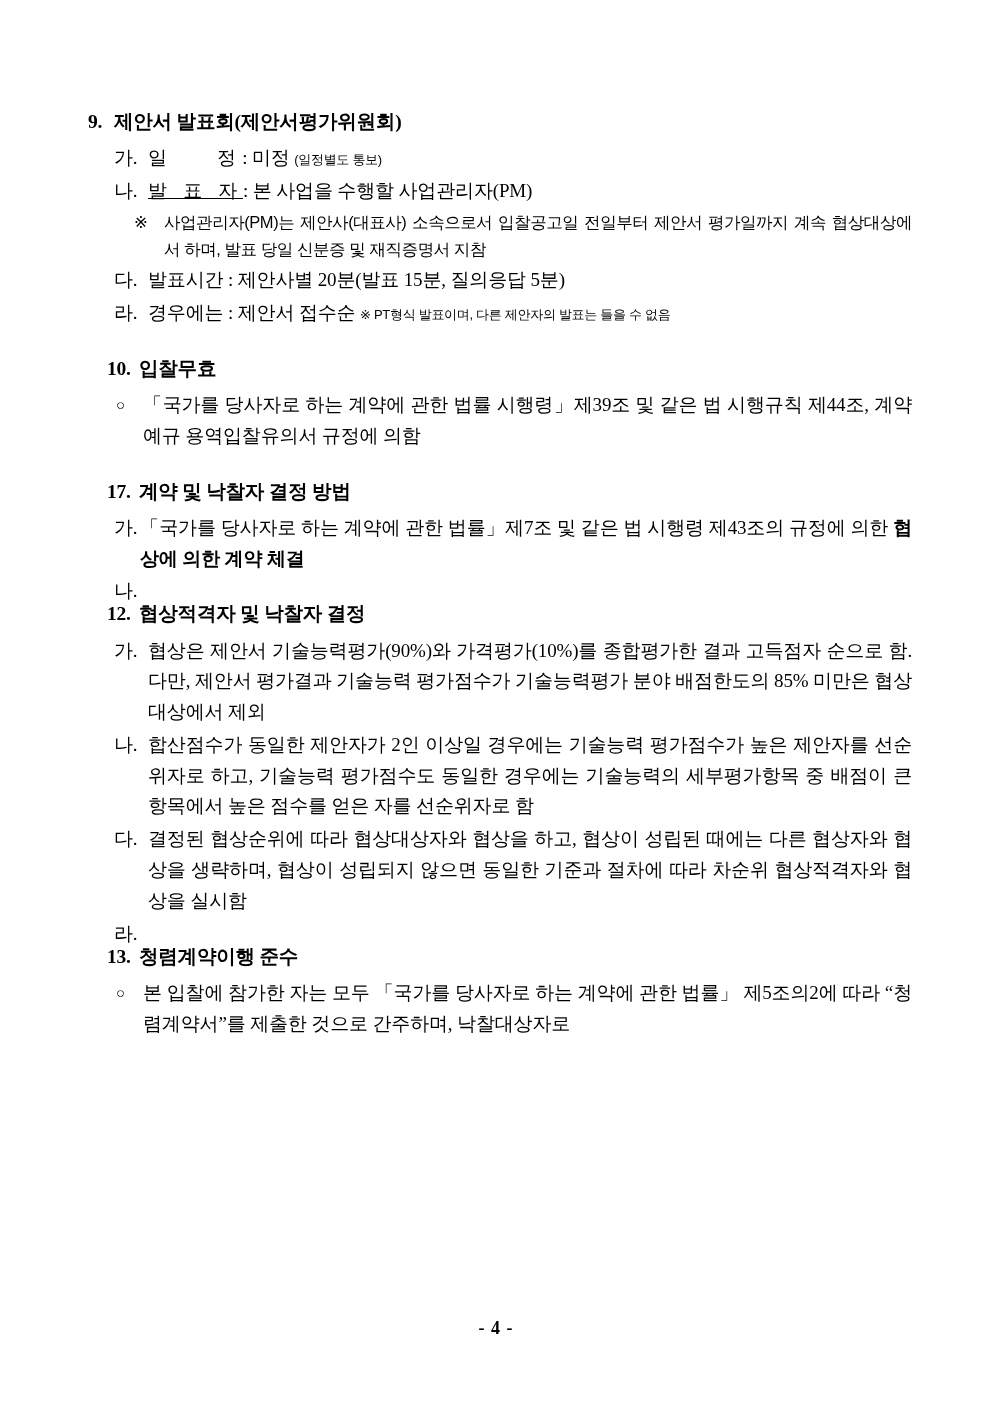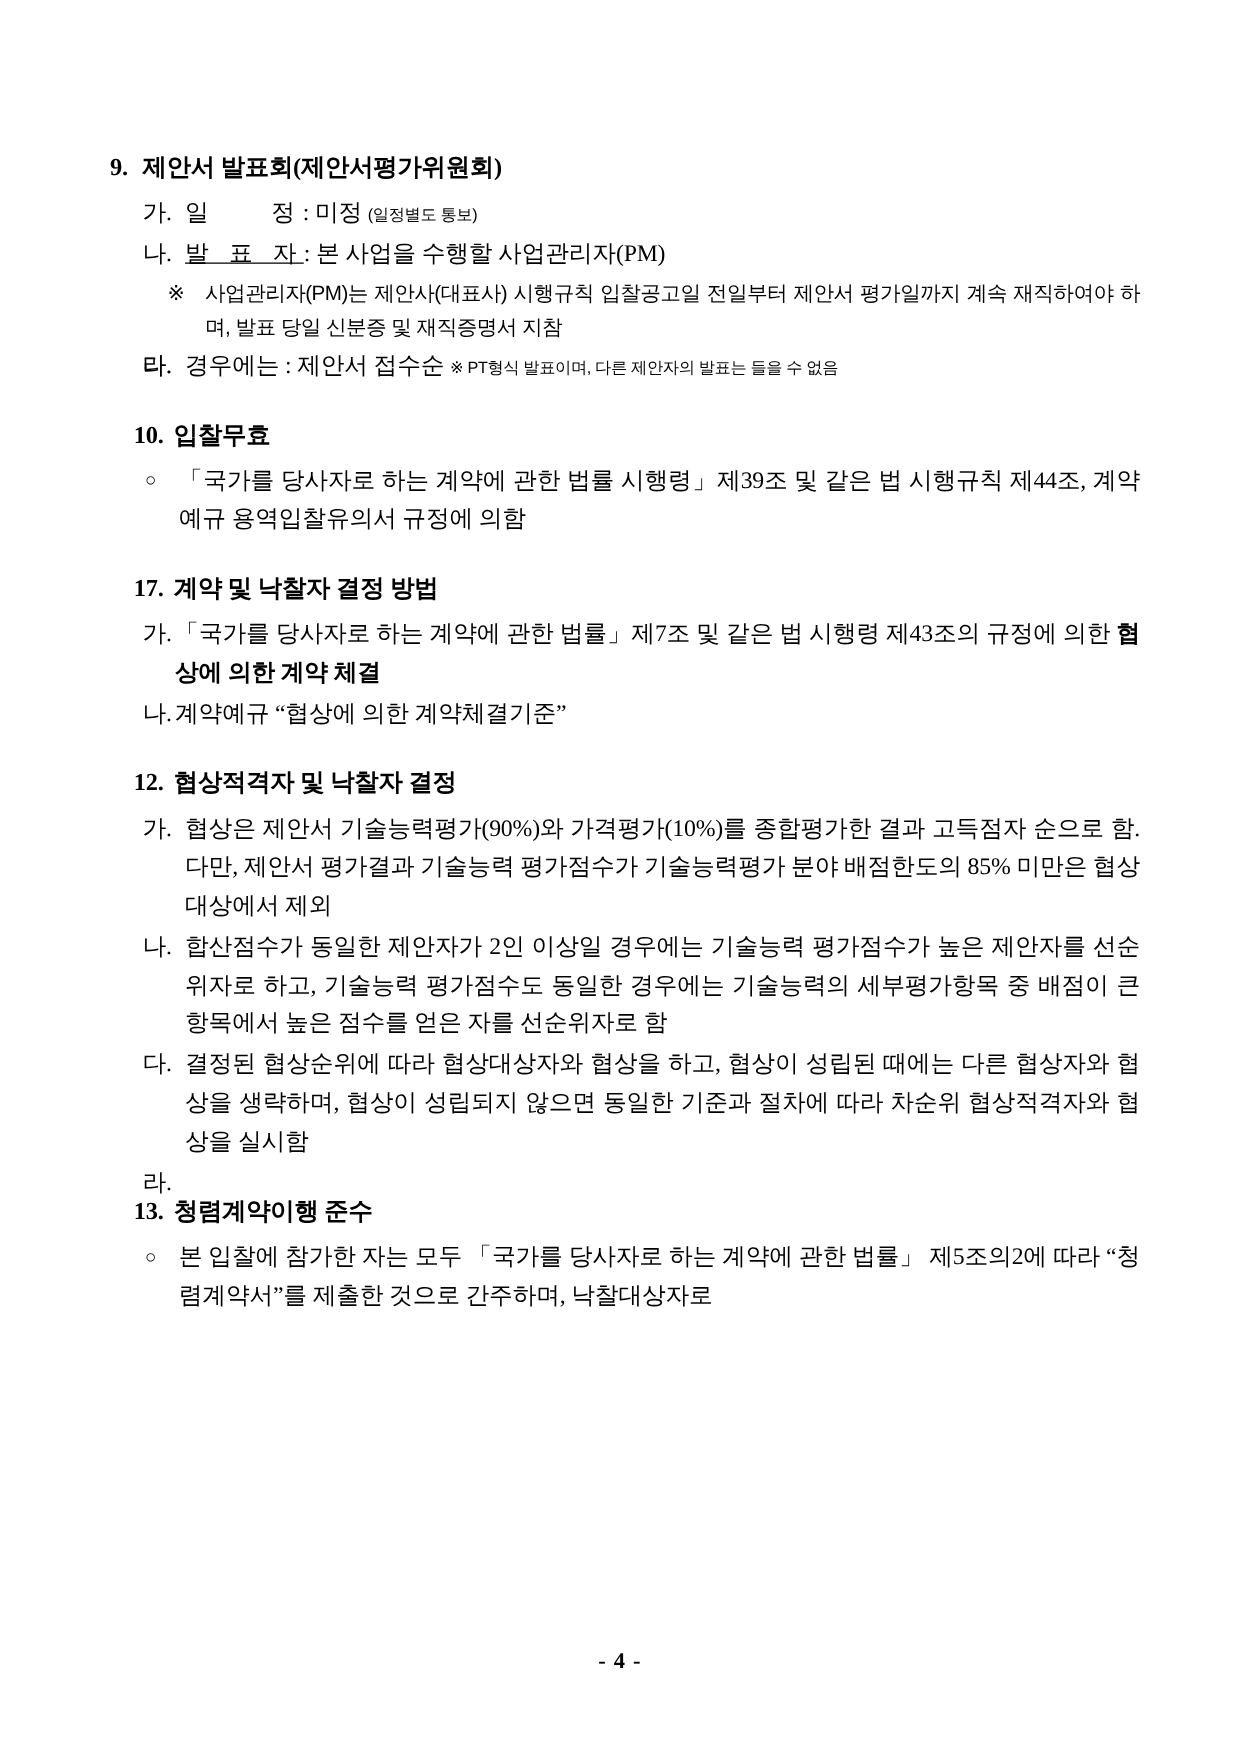--- a/index.html
+++ b/index.html
@@ -15,21 +15,21 @@
     background: #ffffff;
     margin: 0 auto;
     overflow: hidden;
     font-family: "Liberation Serif", "DejaVu Serif", serif;
     color: #000000;
     -webkit-font-smoothing: antialiased;
   }
   .content {
     position: absolute;
     left: 88px;
-    top: 121px;
+    top: 108px;
     width: 824px;
   }
 
   
   .sec {
     margin: 0 0 4px 0;
   }
   .sec-head {
     font-size: 19.5px;
     font-weight: bold;
@@ -152,25 +152,25 @@
 
       <div class="item lvl-ga">
         <span class="marker">가.</span><span class="sp1">일</span><span class="gap-wide"></span><span class="sp1">정</span><span>: 미정</span> <span class="inl-note">(일정별도 통보)</span>
       </div>
 
       <div class="item lvl-ga">
         <span class="marker">나.</span><span class="sp2">발 표 자</span><span>: 본 사업을 수행할 사업관리자(PM)</span>
       </div>
 
       <div class="note">
-        <span class="marker">※</span><span>사업관리자(PM)는 제안사(대표사) 시행규칙 입찰공고일 전일부터 제안서 평가일까지 계속 재직하여야 하며, 발표 당일 신분증 및 재직증명서 지참</span>
-      </div>
-
-      <div class="item lvl-ga">
-        <span class="marker">다.</span>
+        <span class="marker">※</span><span>사업관리자(PM)는 제안사(대표사) 소속으로서 입찰공고일 전일부터 제안서 평가일까지 계속 협상대상에서 하며, 발표 당일 신분증 및 재직증명서 지참</span>
+      </div>
+
+      <div class="item lvl-ga">
+        <span class="marker">다.</span><span>발표시간 : 제안사별 20분(발표 15분, 질의응답 5분)</span>
       </div>
 
       <div class="item lvl-ga">
         <span class="marker">라.</span><span>경우에는 : 제안서 접수순</span> <span class="inl-note">※ PT형식 발표이며, 다른 제안자의 발표는 들을 수 없음</span>
       </div>
     </div>
 
     <div class="sec-gap"></div>
 
     <div class="sec">
@@ -188,21 +188,21 @@
     <div class="sec">
       <div class="sec-head">
         <span class="num wide">17.</span><span class="htxt">계약 및 낙찰자 결정 방법</span>
       </div>
 
       <div class="item lvl-ga tight">
         <span class="marker">가.</span><span>「국가를 당사자로 하는 계약에 관한 법률」제7조 및 같은 법 시행령 제43조의 규정에 의한 </span><b class="bold">협상에 의한 계약 체결</b>
       </div>
 
       <div class="item lvl-ga tight">
-        <span class="marker">나.</span><span>계약예규 “협상에 의한 계약체결기준”</span>
+        <span class="marker">나.</span>
       </div>
     </div>
 
     <div class="sec-gap"></div>
 
     <div class="sec">
       <div class="sec-head">
         <span class="num wide">12.</span><span class="htxt">협상적격자 및 낙찰자 결정</span>
       </div>
 

